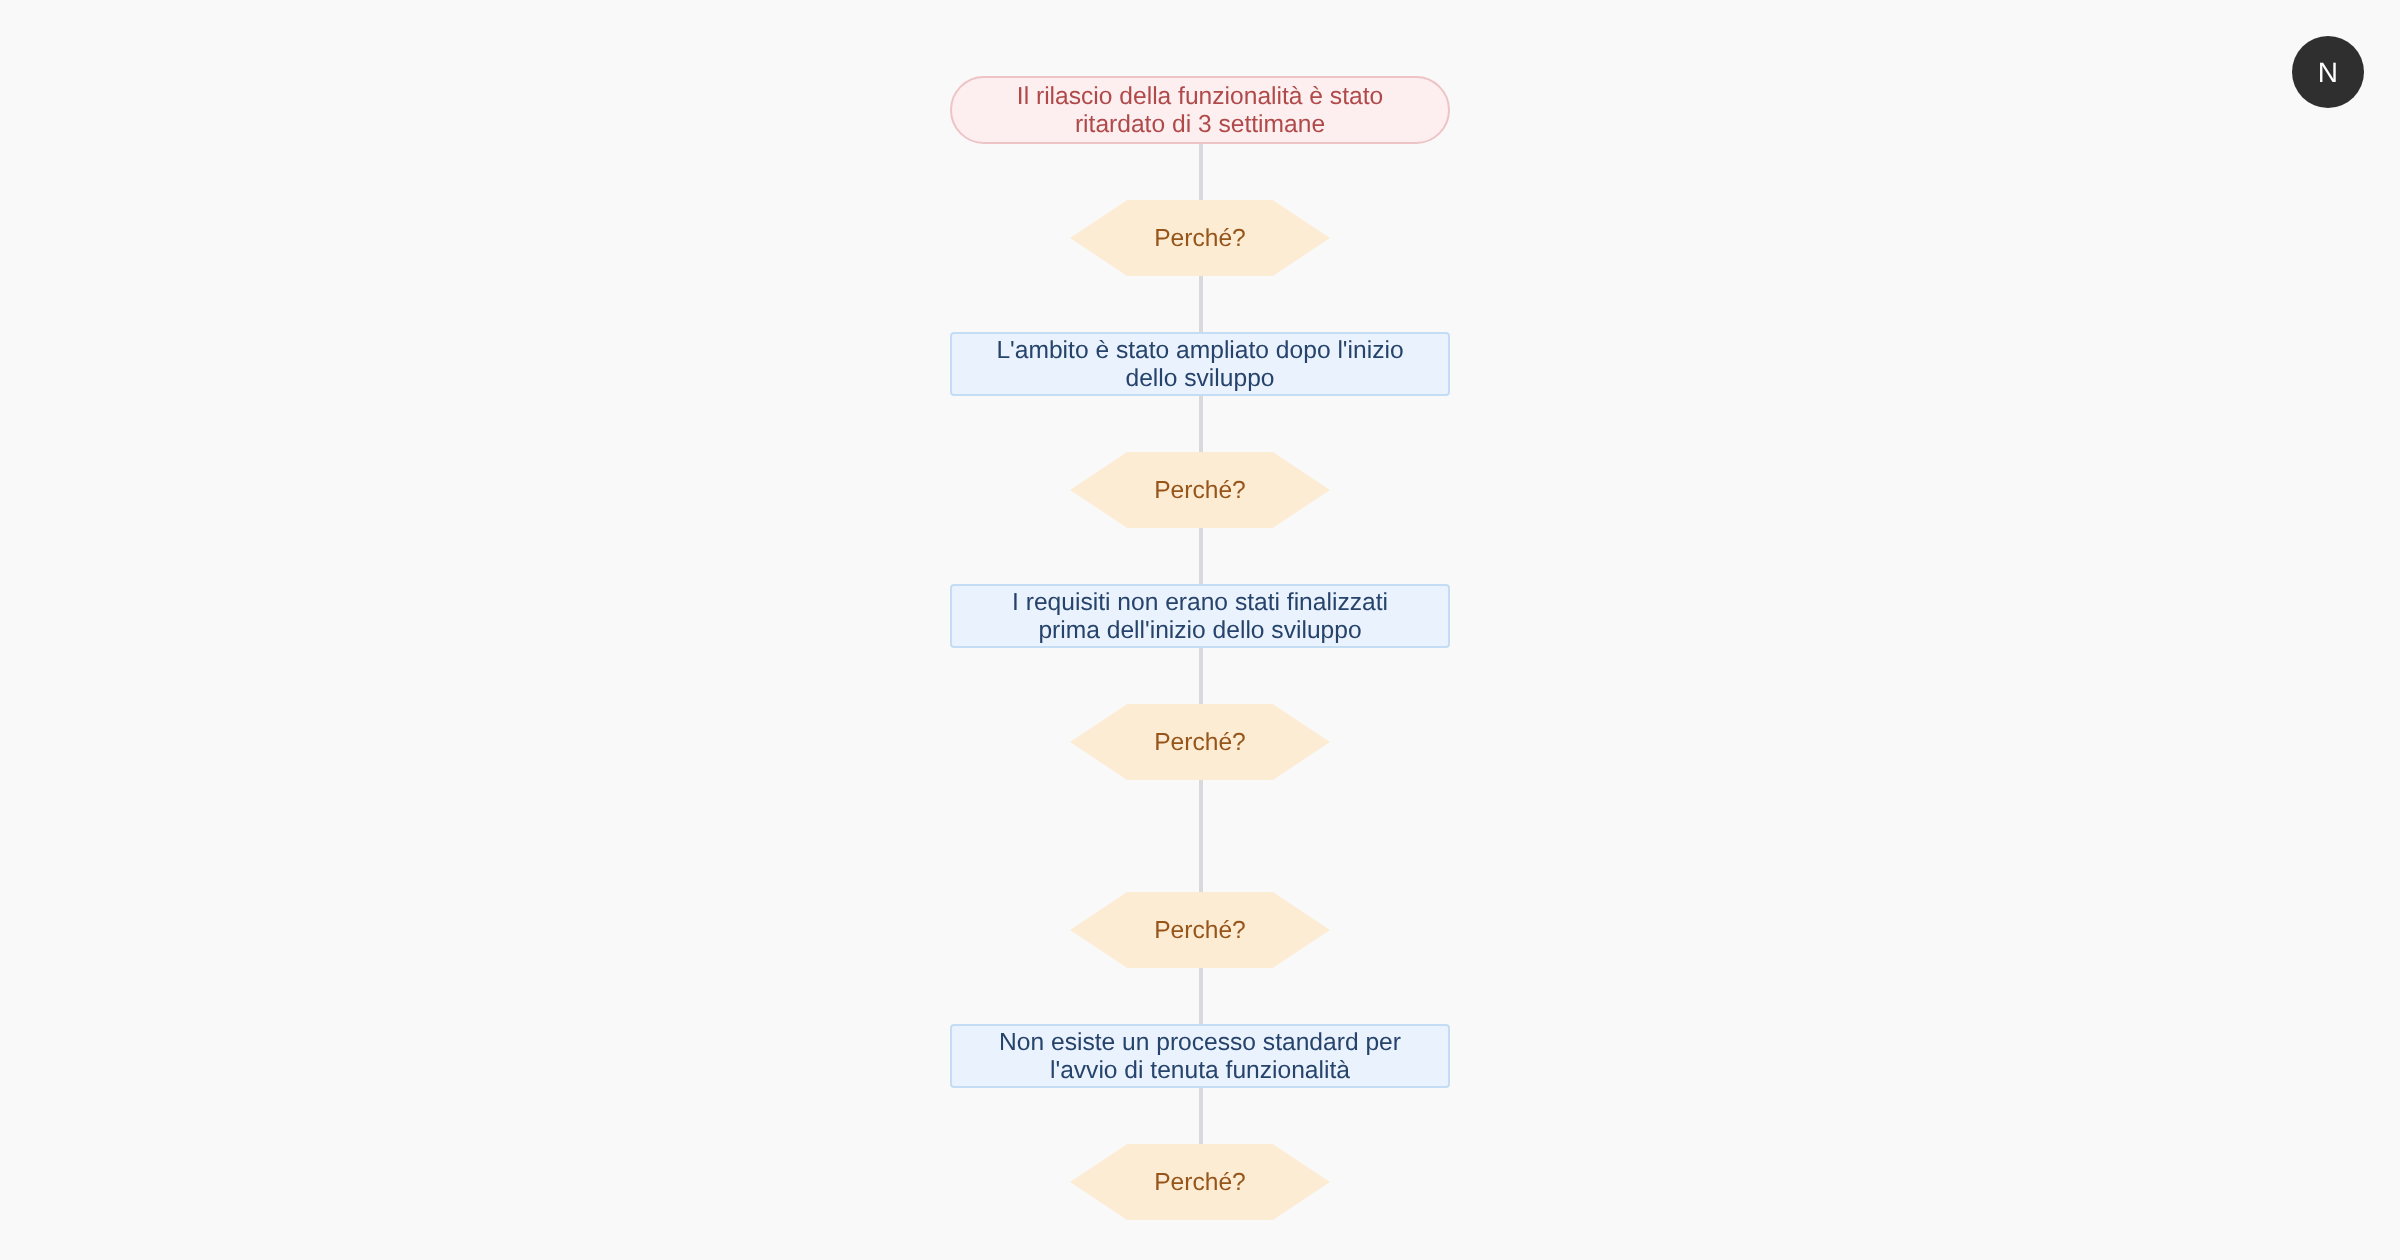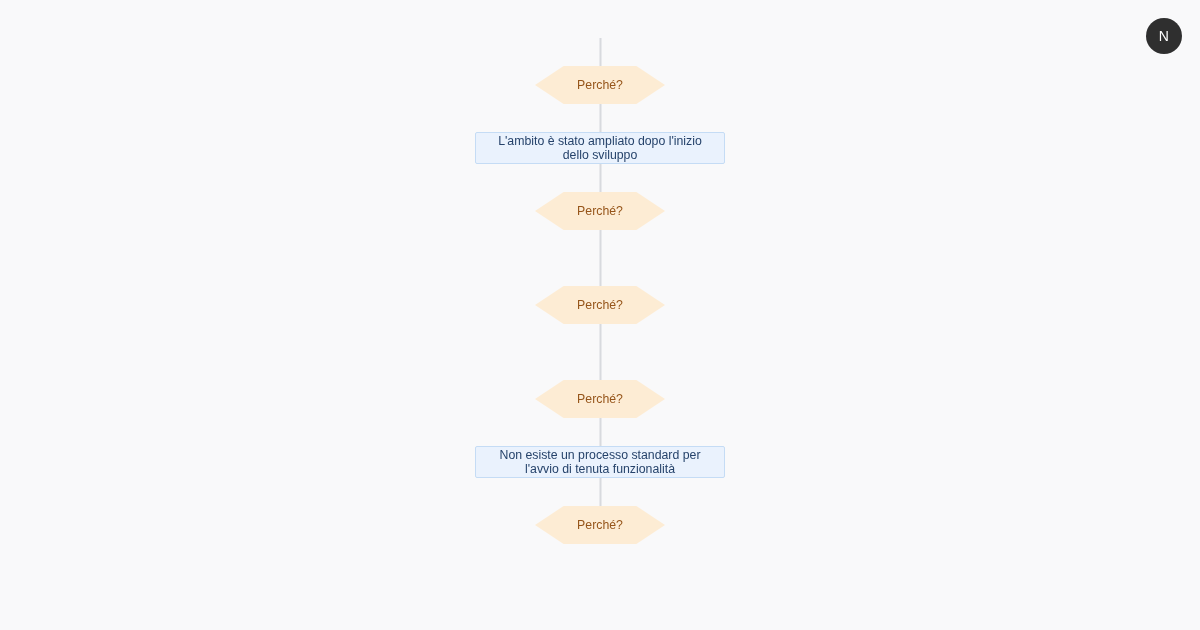--- a/index.html
+++ b/index.html
@@ -128,20 +128,23 @@
 </style>
 </head>
 <body>
 
 <div class="avatar">
   <span>N</span>
 </div>
 
 <div class="diagram">
 
+  <div class="node problem">
+    <span>Il rilascio della funzionalità è stato ritardato di 3 settimane</span>
+  </div>
 
   <div class="connector gap-a"></div>
   <div class="why-wrap">
     <div class="connector" style="position:absolute;left:0;top:0;height:38px;"></div>
     <div class="why">
       <span>Perché?</span>
     </div>
   </div>
   <div class="connector gap-b"></div>
 
@@ -151,20 +154,23 @@
 
   <div class="connector gap-a"></div>
   <div class="why-wrap">
     <div class="connector" style="position:absolute;left:0;top:0;height:38px;"></div>
     <div class="why">
       <span>Perché?</span>
     </div>
   </div>
   <div class="connector gap-b"></div>
 
+  <div class="node cause">
+    <span>I requisiti non erano stati finalizzati prima dell'inizio dello sviluppo</span>
+  </div>
 
   <div class="connector gap-a"></div>
   <div class="why-wrap">
     <div class="connector" style="position:absolute;left:0;top:0;height:38px;"></div>
     <div class="why">
       <span>Perché?</span>
     </div>
   </div>
   <div class="connector gap-b"></div>
 

